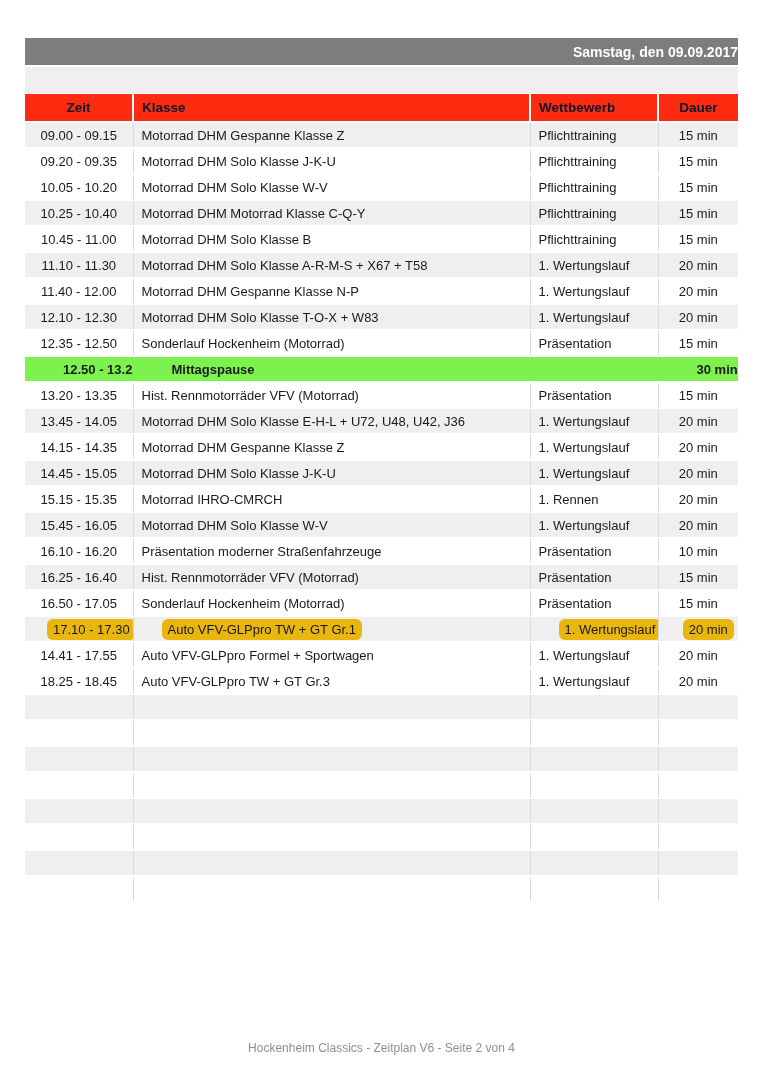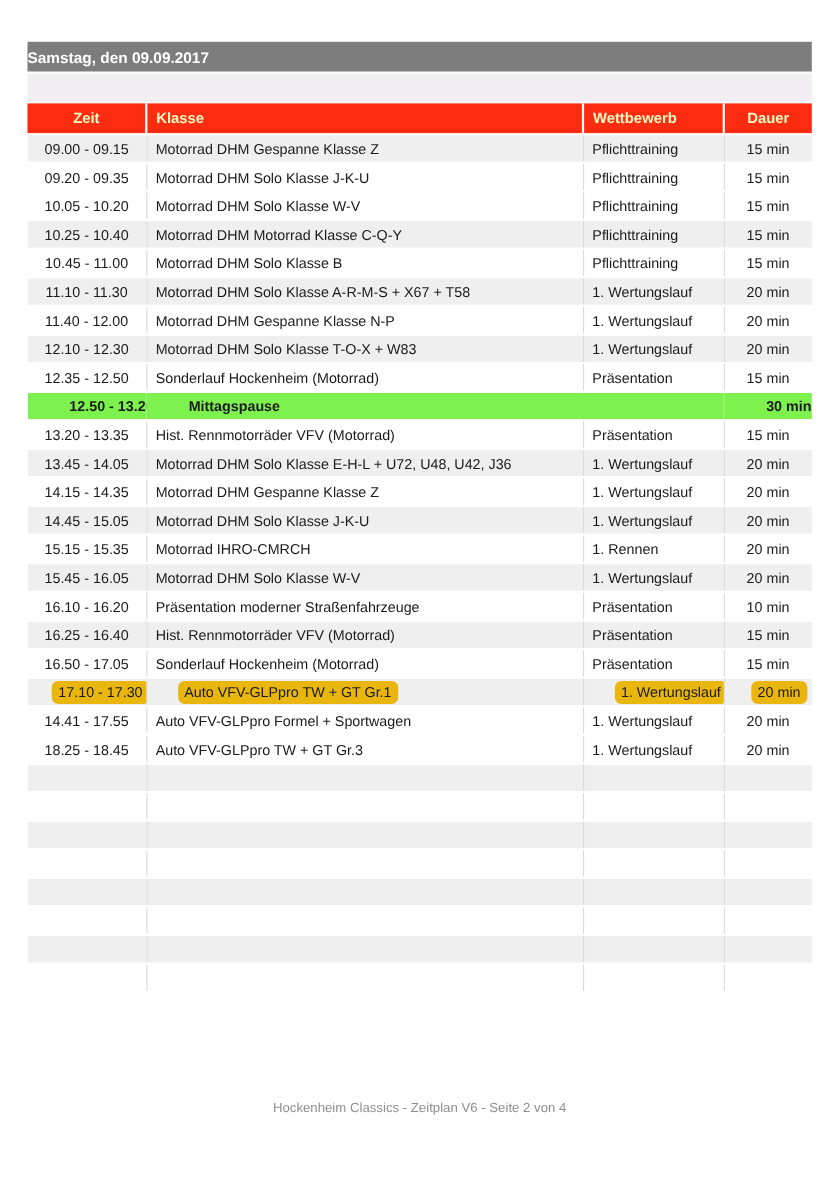--- a/index.html
+++ b/index.html
@@ -19,40 +19,40 @@
     position: relative;
     overflow: hidden;
   }
   .sheet { position: absolute; left: 25px; top: 38px; width: 713px; }
   .title-bar {
     height: 27px;
     background: var(--title-bg);
     color: #ffffff;
     font-weight: bold;
     font-size: 14px;
-    display: flex; align-items: center; justify-content: flex-start;
+    display: flex; align-items: center; justify-content: flex-end;
   }
   .spacer-band {
     height: 26px;
     margin-top: 2px;
     margin-bottom: 1px;
     background: #f0eef0;
   }
   table.schedule {
     border-collapse: collapse;
     table-layout: fixed;
     width: 713px;
   }
   col.c-zeit  { width: 108px; }
   col.c-klasse { width: 397px; }
   col.c-wett  { width: 128px; }
   col.c-dauer { width: 80px; }
   th {
     background: var(--header-bg);
-    color: #fef9c3;
+    color: #0f172a;
     font-weight: bold;
     font-size: 13.5px;
     height: 28px;
     padding: 0 8px;
     border-right: 2px solid #ffffff;
     border-bottom: 2px solid #ffffff;
     text-align: left;
   }
   th:last-child { border-right: none; }
   th.center { text-align: center; }
@@ -79,21 +79,21 @@
   .hl {
     background: var(--yellow);
     border-radius: 6px;
     padding: 2px 6px;
     display: inline-block;
     line-height: 17px;
     margin-left: 20px;
   }
   .footer-line {
     position: absolute;
-    left: 0; top: 1000px; width: 763px;
+    left: 0; top: 1041px; width: 763px;
     text-align: center;
     font-size: 12px;
     color: #8f8f8f;
   }
 </style>
 </head>
 <body>
 
 <div class="sheet">
   <div class="title-bar">

